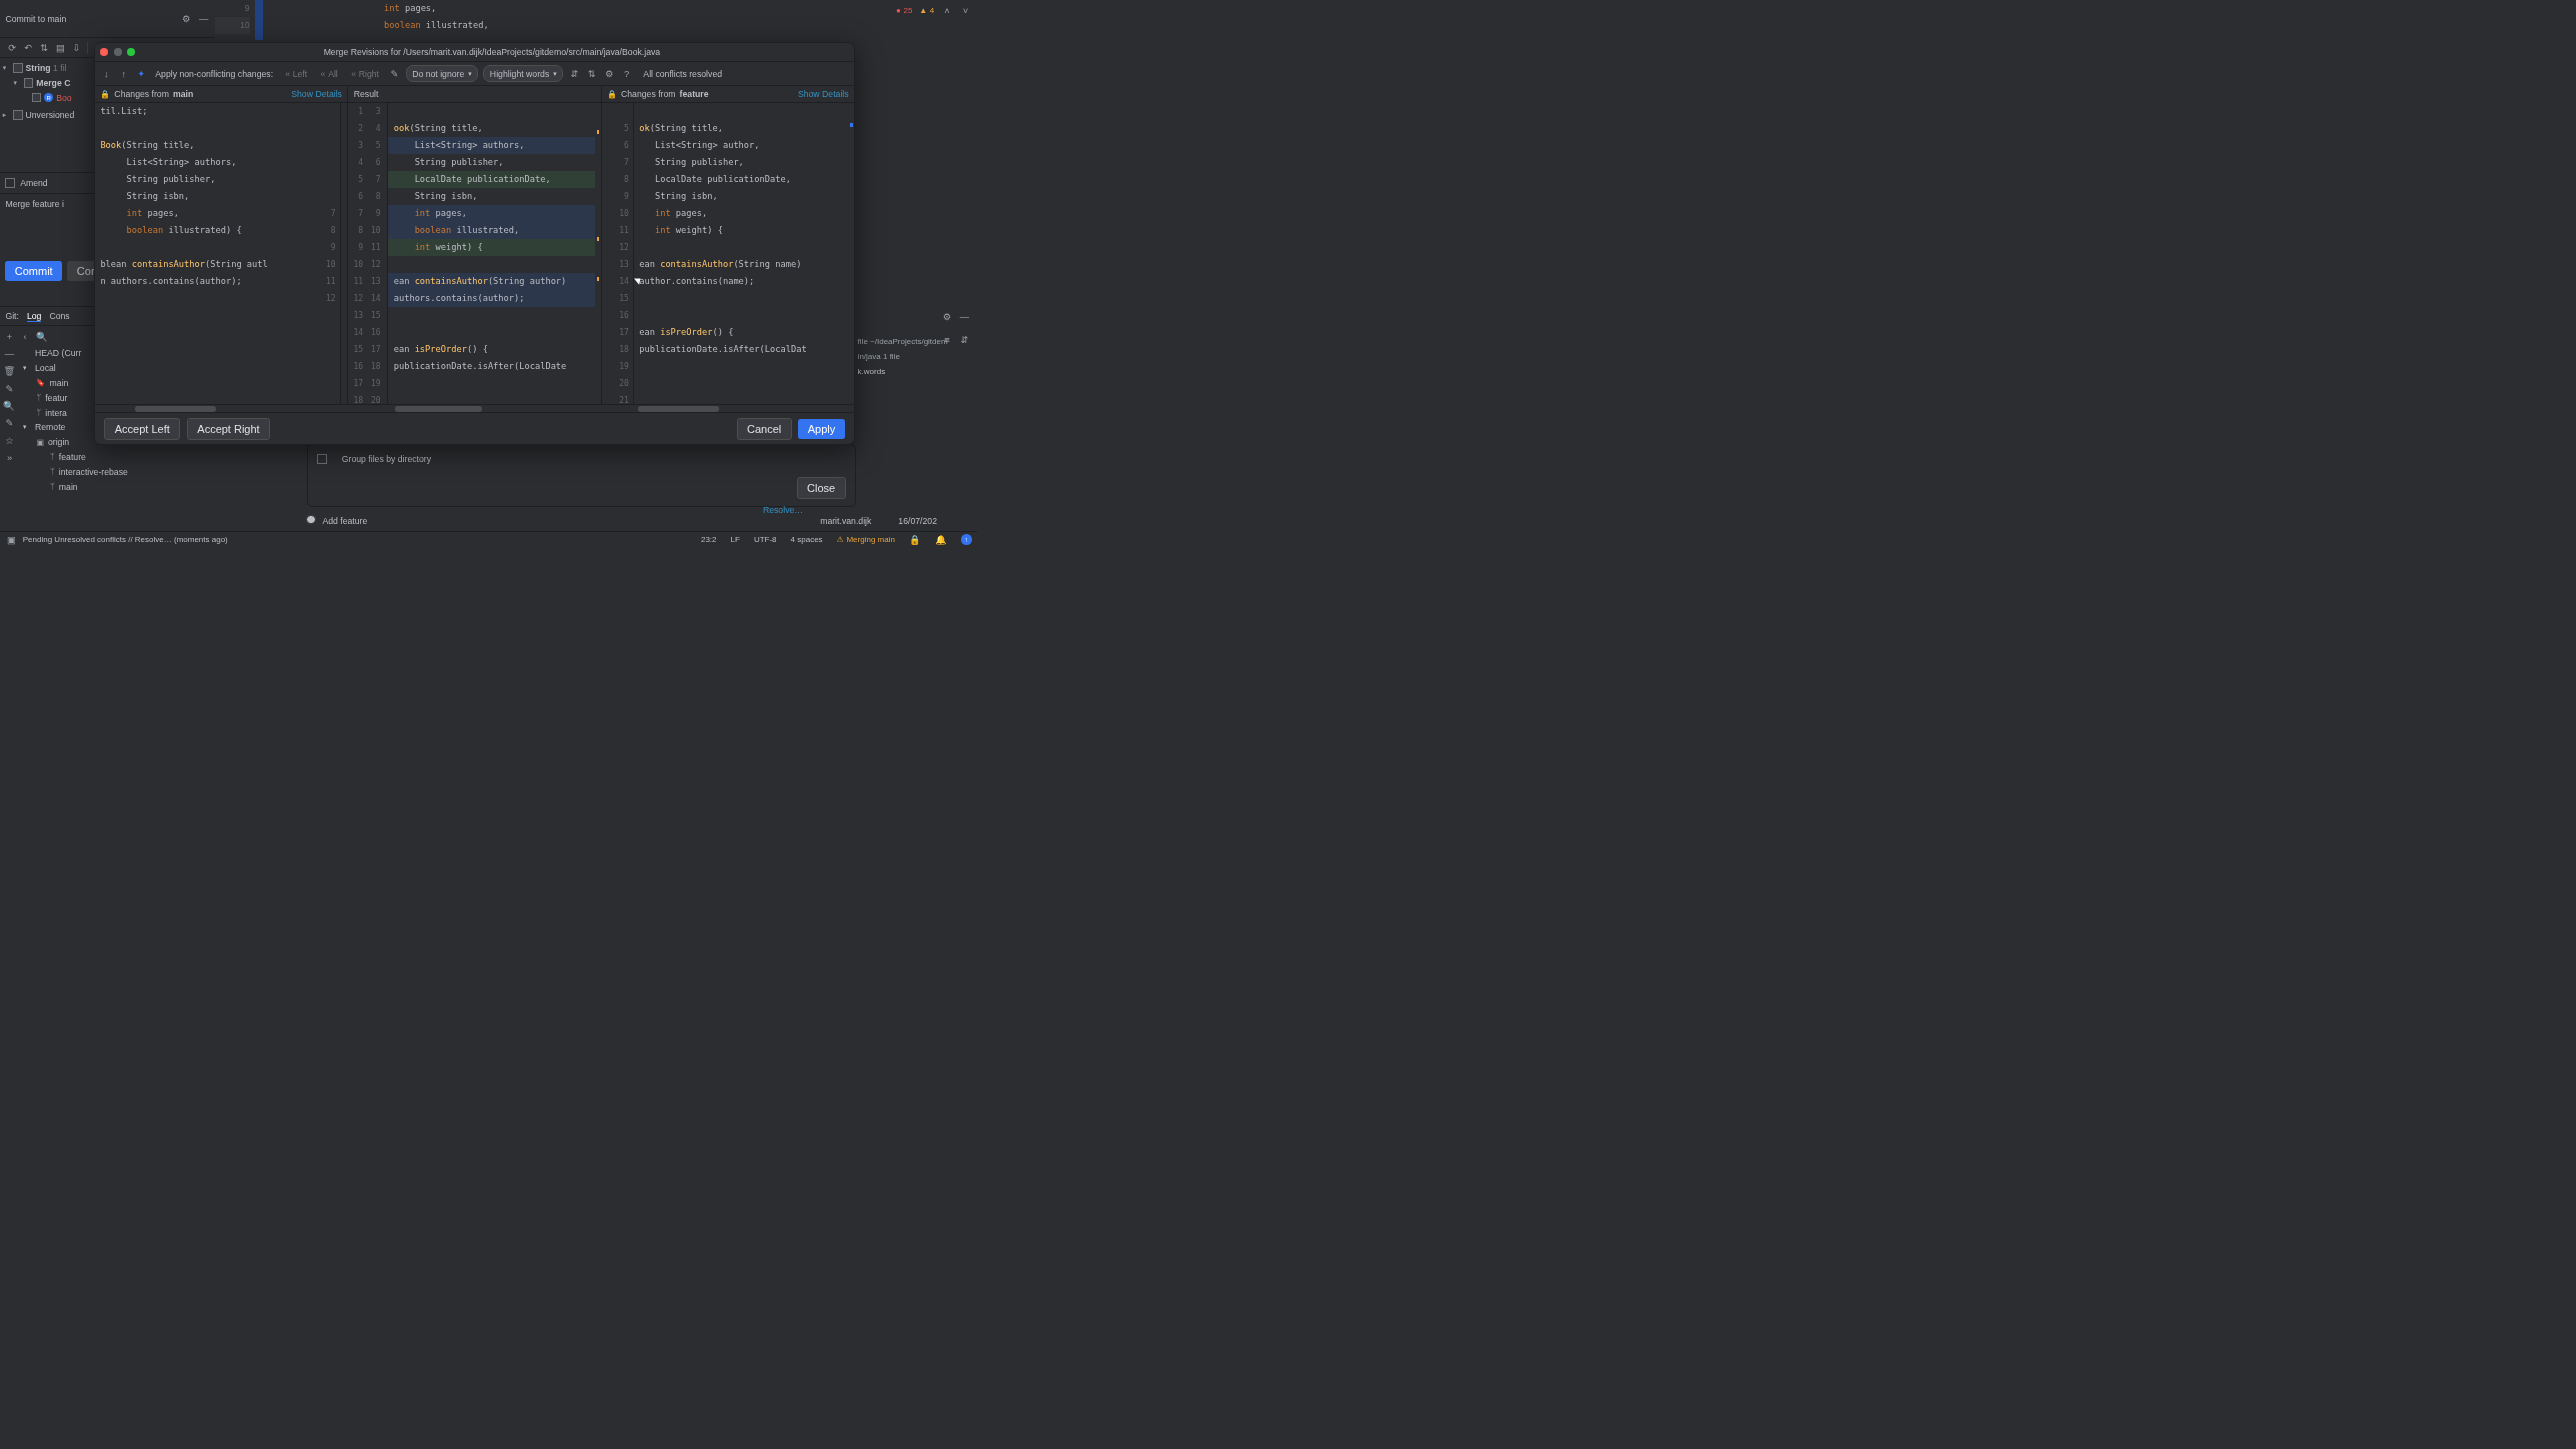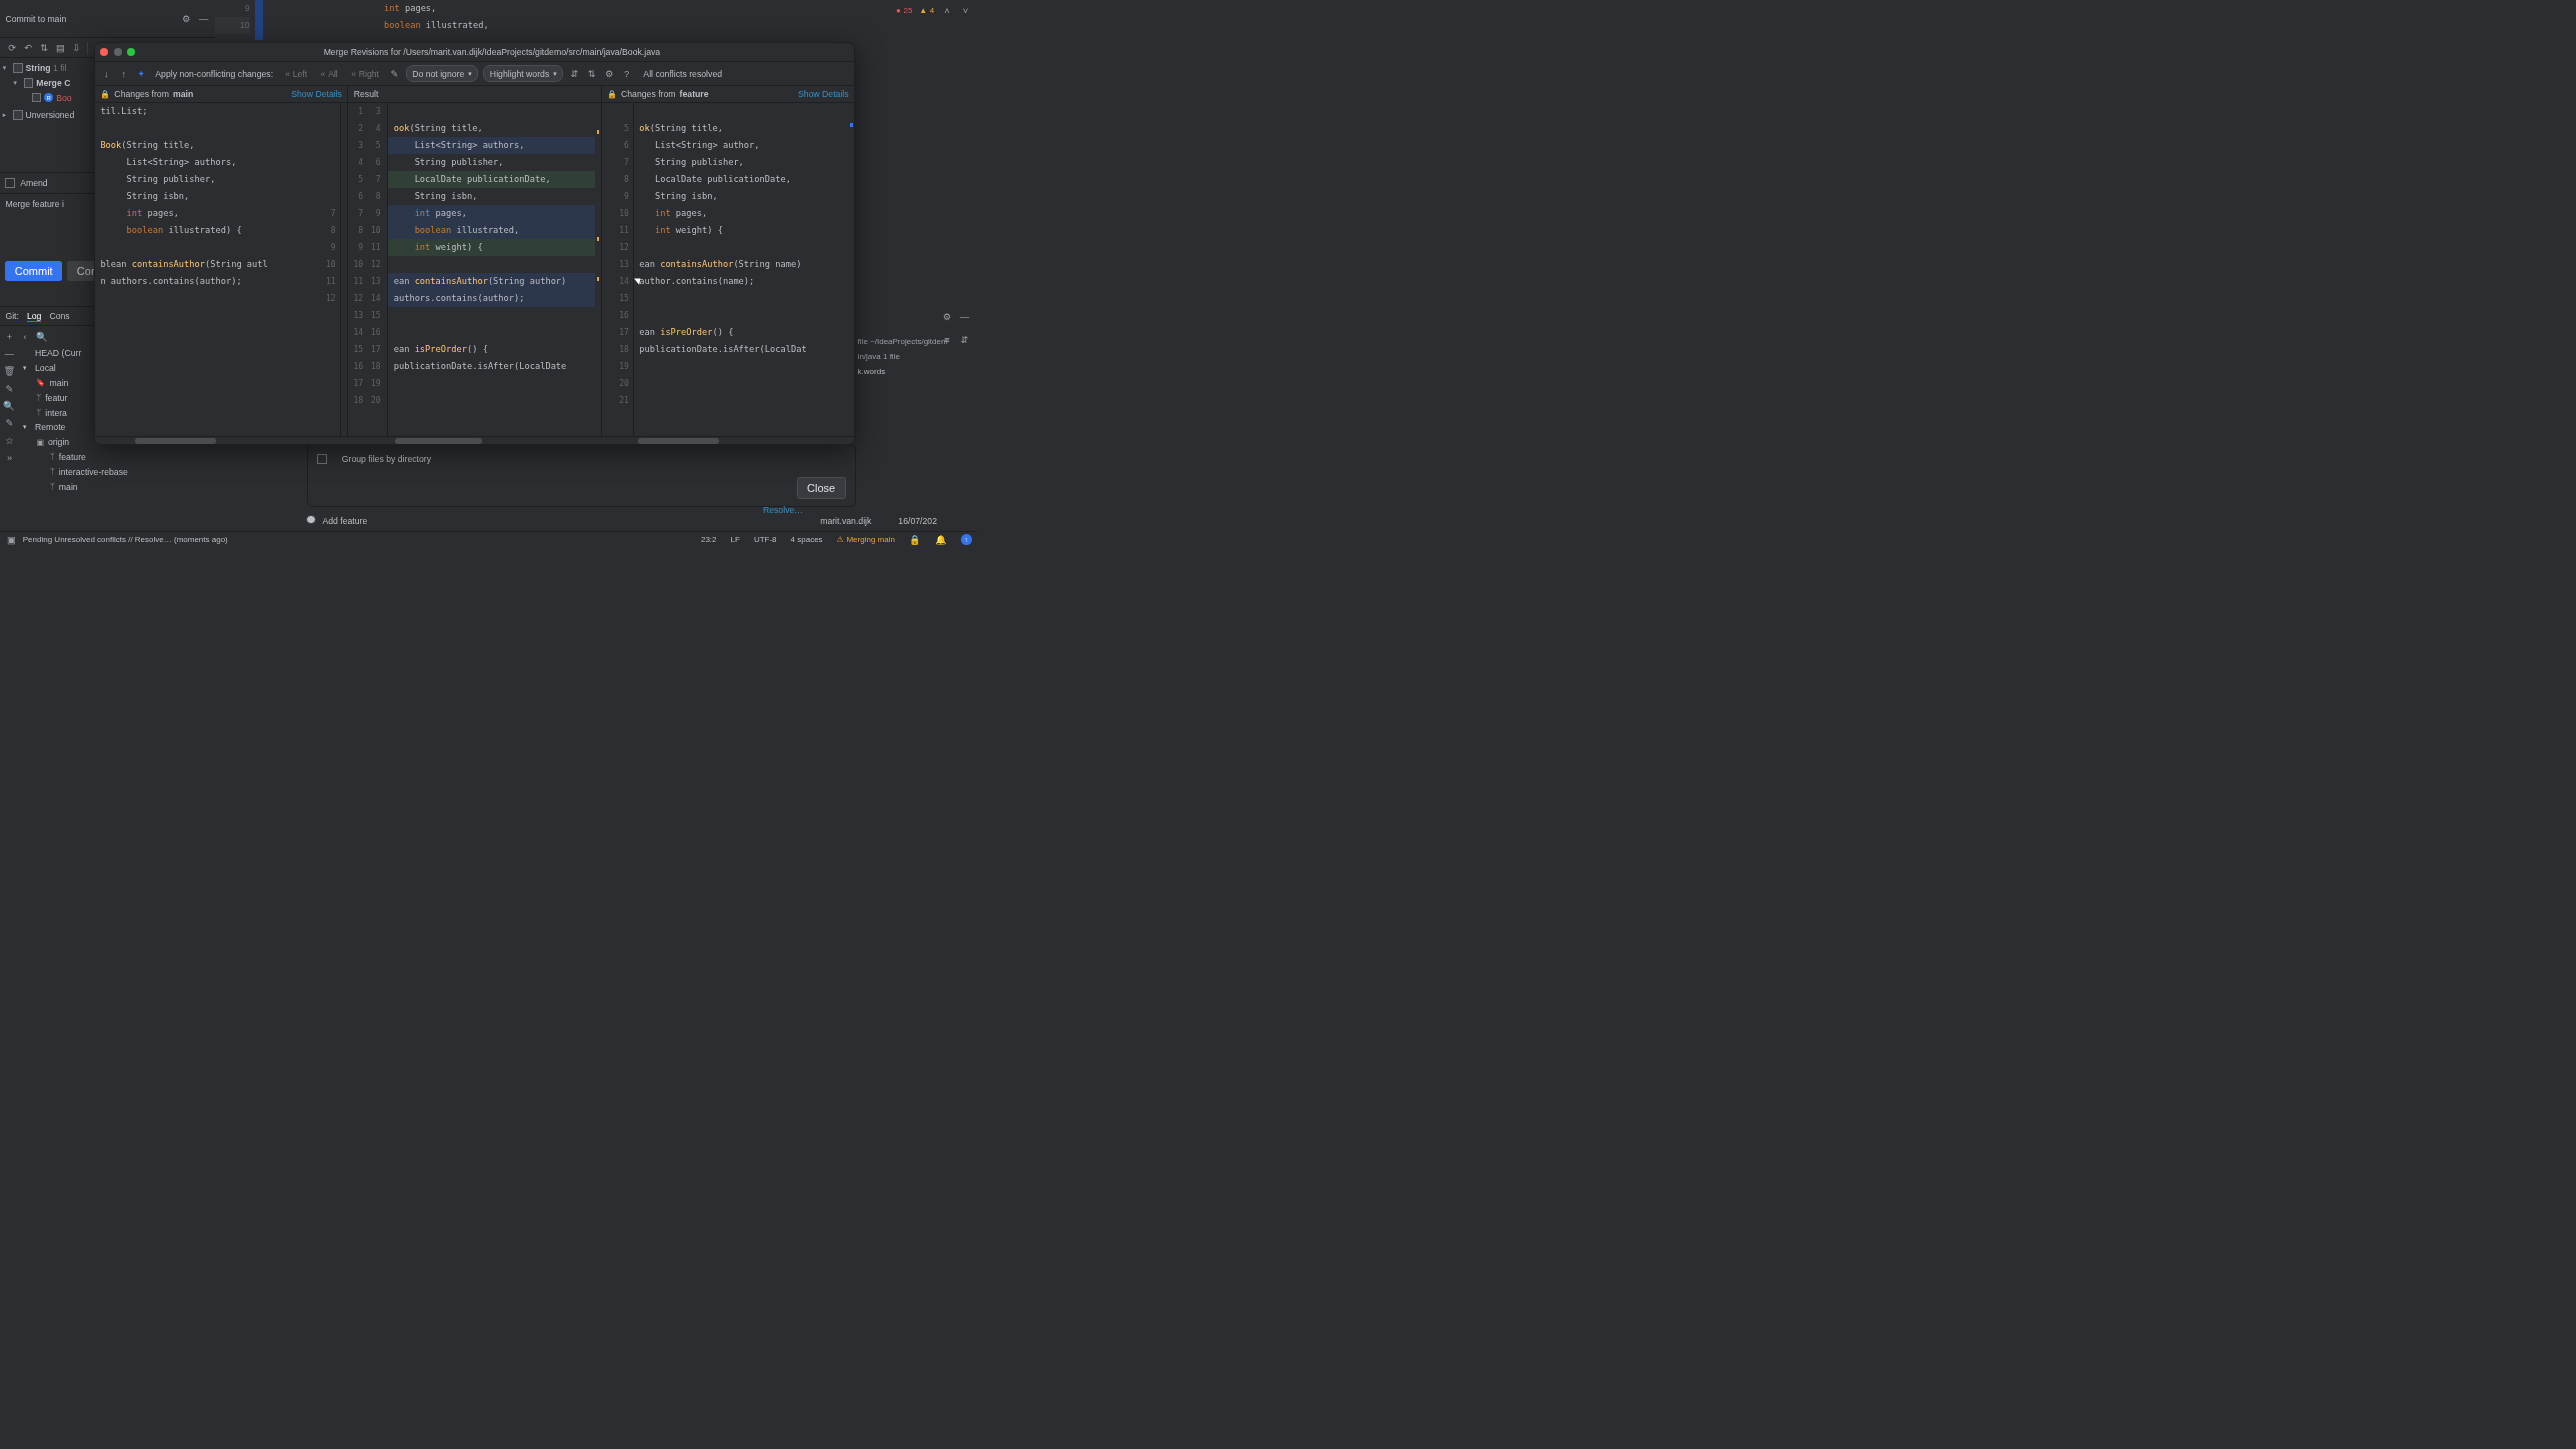--- a/index.html
+++ b/index.html
@@ -943,20 +943,27 @@
         <div class="hthumb" style="left:40px;width:81px;"></div>
       </div>
     <div class="hscale">
         <div class="hthumb" style="left:47px;width:87px;"></div>
       </div>
     <div class="hscale">
         <div class="hthumb" style="left:37px;width:81px;"></div>
       </div>
   </div>
 
+  <div class="merge-footer">
+    <button class="btn btn-default">Accept Left</button>
+    <button class="btn btn-default">Accept Right</button>
+    <span class="spacer"></span>
+    <button class="btn btn-default">Cancel</button>
+    <button class="btn btn-apply">Apply</button>
+  </div>
 </div>
 
 <div class="cursor"></div>
 
 <div class="status-bar">
   <div class="status-left">
     <span class="icon-btn">▣</span>
     <span>Pending Unresolved conflicts // Resolve… (moments ago)</span>
   </div>
   <div class="status-right">

